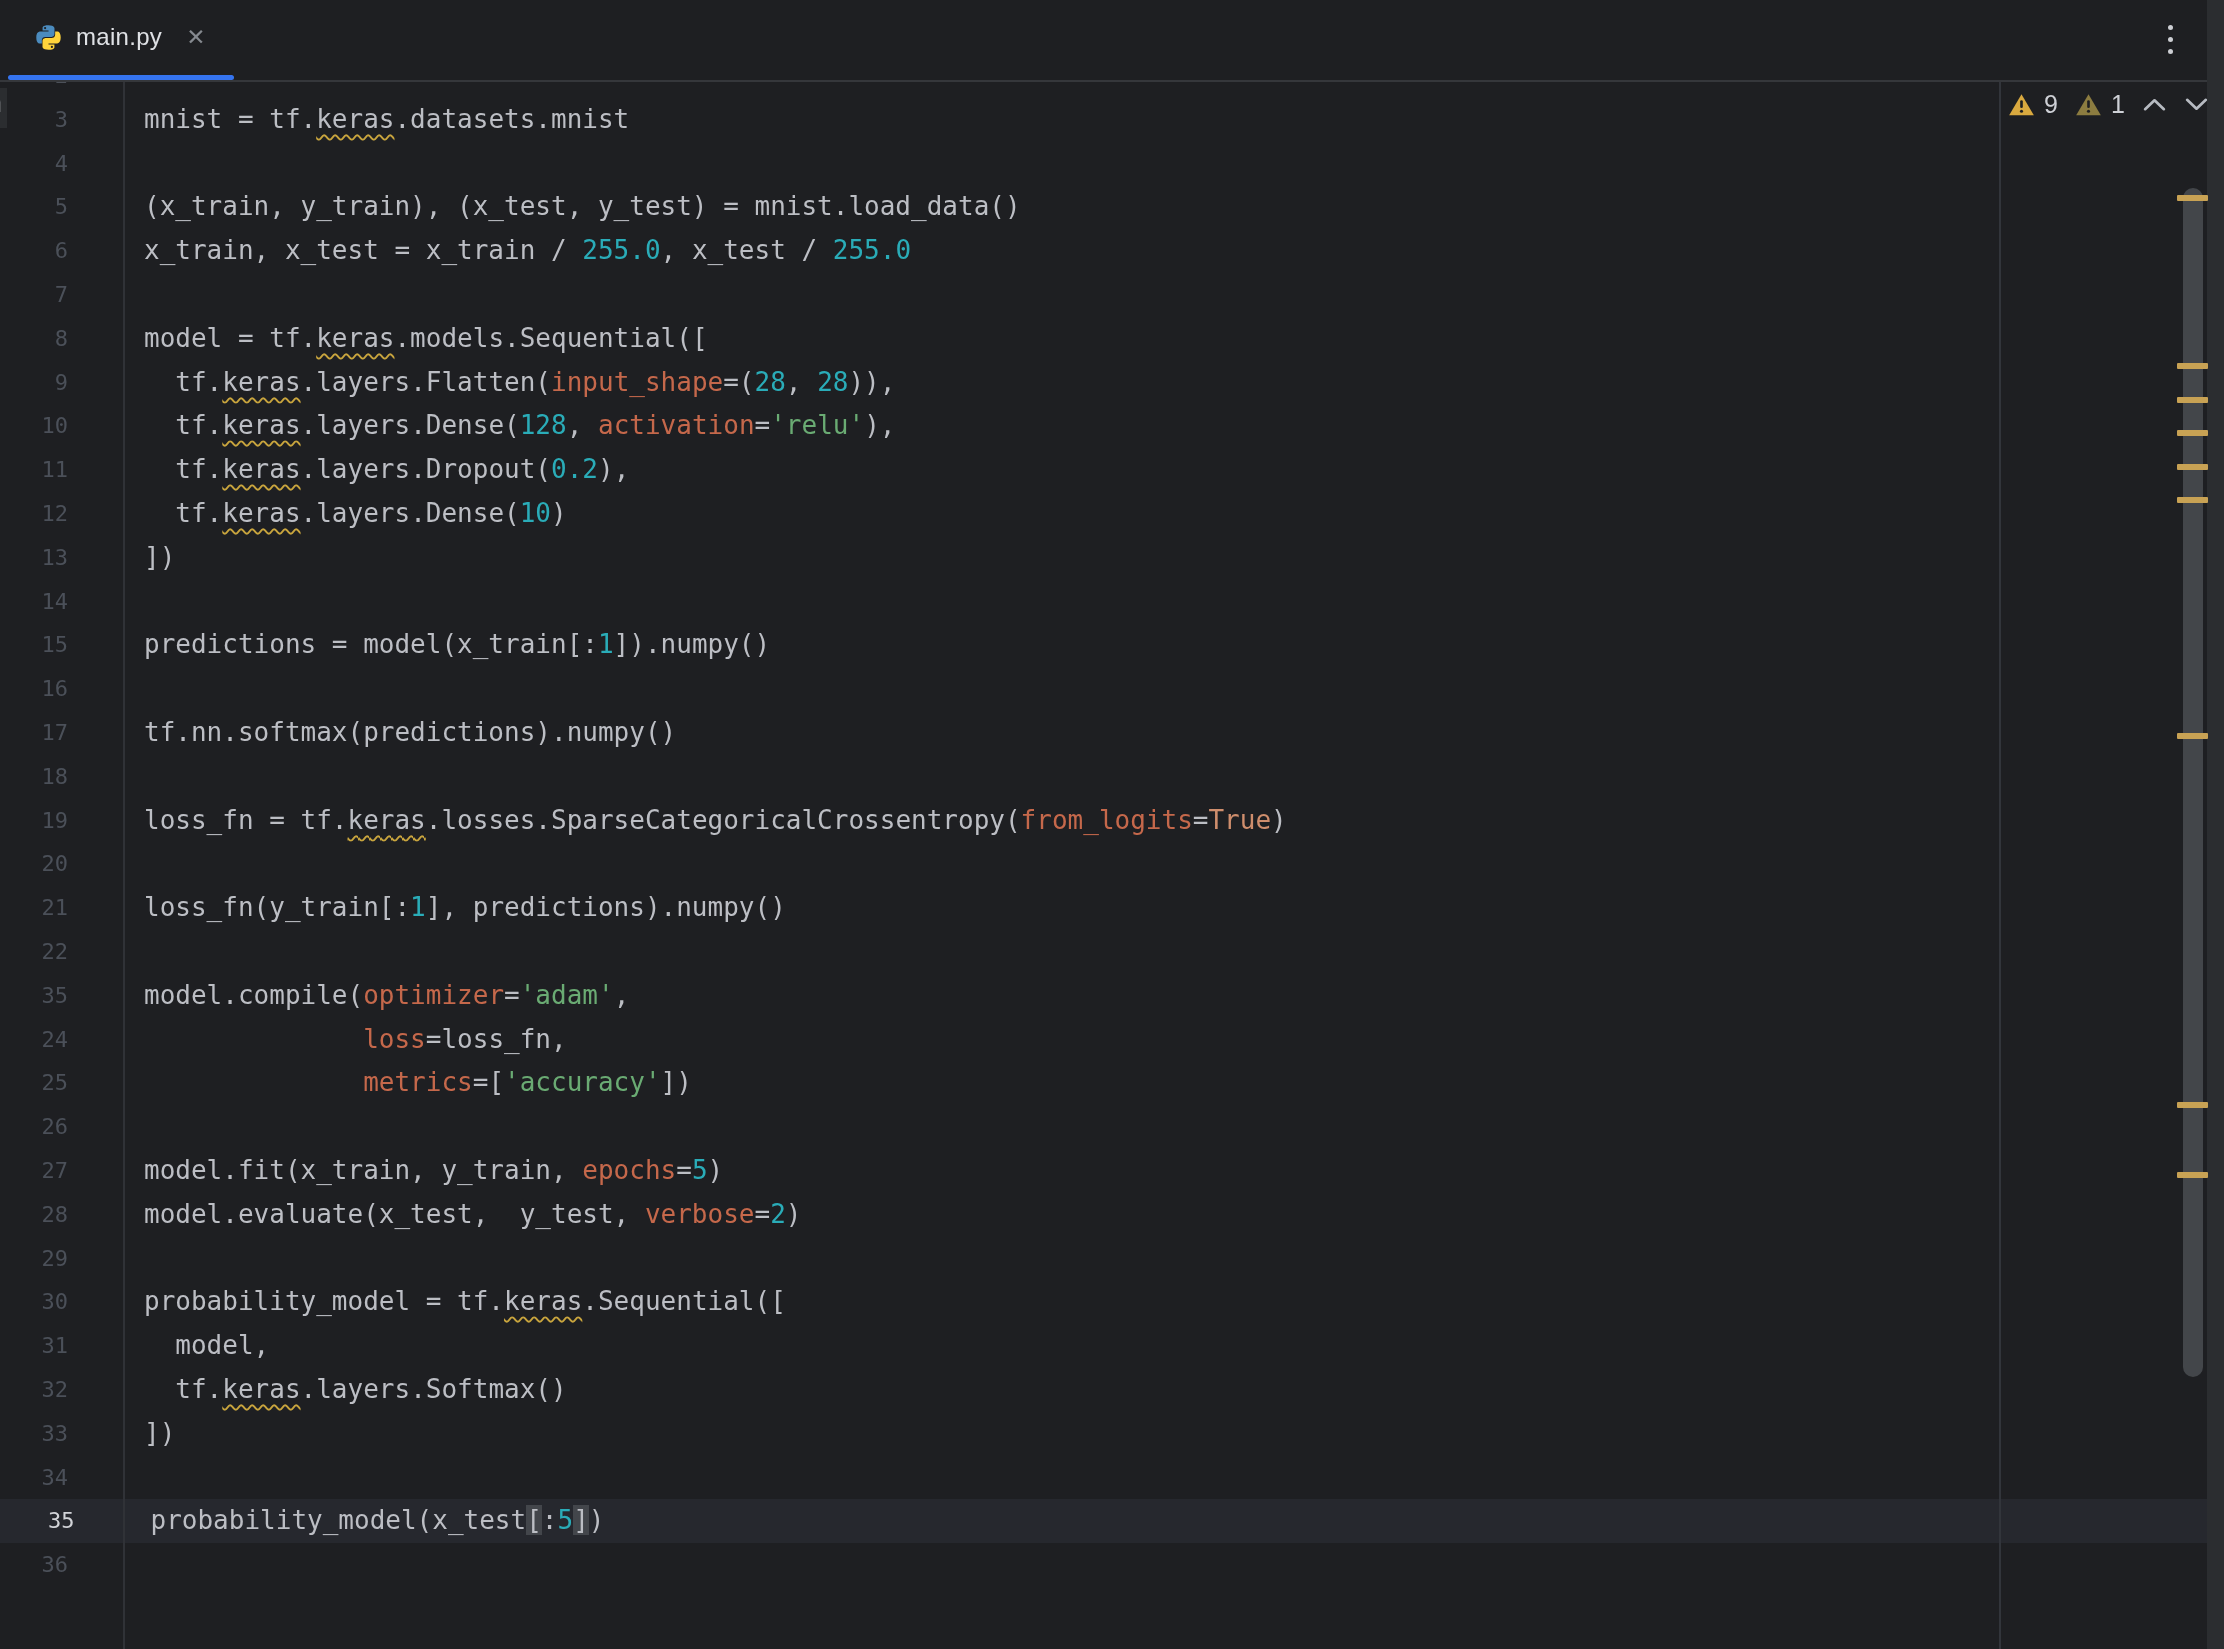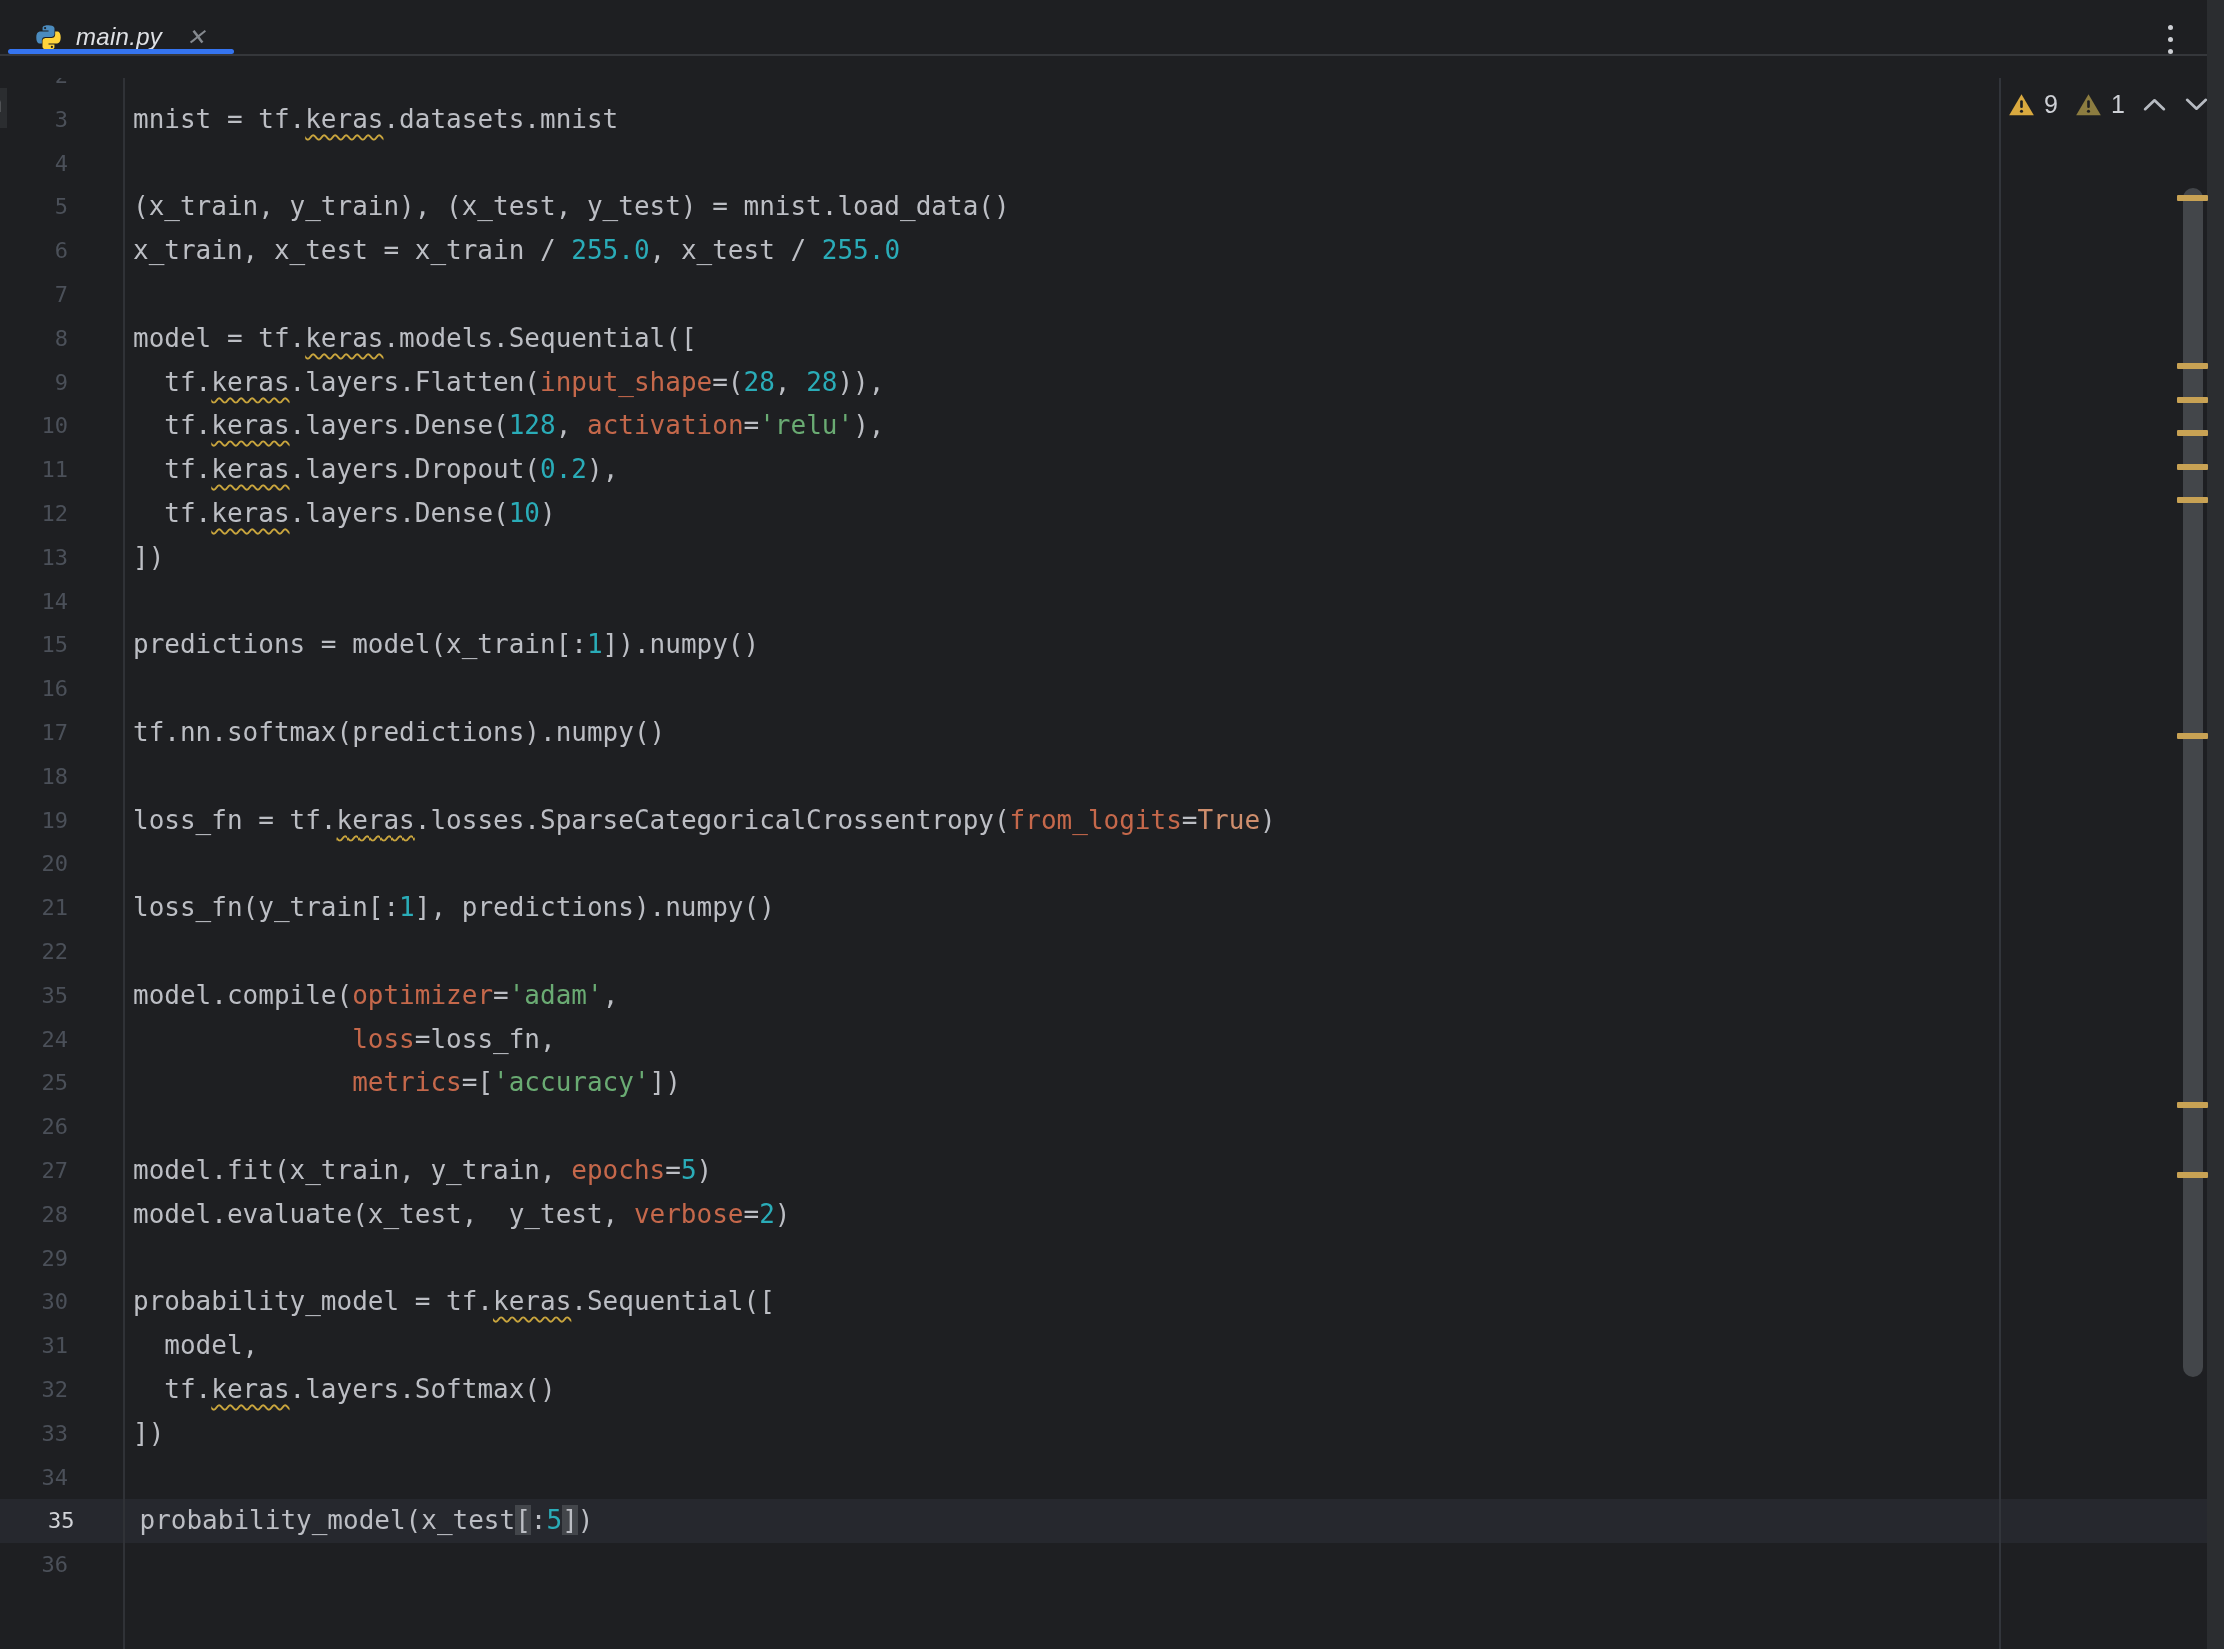--- a/index.html
+++ b/index.html
@@ -1,21 +1,21 @@
 <!DOCTYPE html>
 <html style="--bg: #1E1F22; --text: #BCBEC4; --num: #2AACB8; --param: #C5684B; --string: #6AAB73; --keyword: #CF8E6D; --lineno: #4B5059; --lineno_active: #D2D4D8; --underline_wavy: #C9A53D; --current_line: #26282E; --brace_bg: #43464B; --accent: #3574F0; --border: #35373B; --thumb: #4A4D51; --mark: #C8A254; --strip: #2B2D30; --warn: #D9A93F; --weak_warn: #8C7C40; --ui_text: #CED0D6;"><head>
 <meta charset="utf-8">
 <style>
   html,body{margin:0;padding:0;background:#1E1F22;}
   #app{position:relative;width:2224px;height:1649px;background:var(--bg,#1E1F22);overflow:hidden;
        font-family:"Liberation Sans",sans-serif;}
 
   
-  .tabbar{position:absolute;left:0;top:0;width:2207px;height:56px;background:var(--bg,#1E1F22);
-          border-bottom:2px solid var(--border,#35373B);box-sizing:border-box;font-style:italic;}
+  .tabbar{position:absolute;left:0;top:0;width:2207px;height:82px;background:var(--bg,#1E1F22);
+          border-bottom:2px solid var(--border,#35373B);box-sizing:border-box;}
   .tab{position:absolute;left:8px;top:0;width:226px;height:74px;display:flex;align-items:center;}
   .tab .pyicon{width:29px;height:29px;margin-left:26px;flex:0 0 auto;}
   .tab .tablabel{margin-left:13px;font-size:24px;color:#DFE1E5;letter-spacing:.3px;}
   .tab .closex{margin-left:24px;font-size:23px;color:#85898F;line-height:1;}
   .tab-underline{position:absolute;left:8px;bottom:0;width:226px;height:5px;border-radius:3px;
           background:var(--accent,#3574F0);}
   .kebab{position:absolute;left:2160px;top:20px;width:20px;height:38px;display:flex;flex-direction:column;
          align-items:center;justify-content:center;gap:7px;}
   .kebab i{width:5px;height:5px;border-radius:50%;background:#CDCFD4;}
 
@@ -39,21 +39,21 @@
   
   .editor{position:absolute;left:0;top:78px;width:2207px;height:1571px;overflow:hidden;}
   .lines{margin-top:-24px;}
   .row{display:flex;height:43.8px;line-height:43.8px;width:2207px;}
   .row.current{background:var(--current_line,#26282E);}
   .gut{flex:0 0 123px;box-sizing:border-box;padding-right:55px;text-align:right;
        font-family:"DejaVu Sans Mono","Liberation Mono",monospace;font-size:22px;
        color:var(--lineno,#4B5059);}
   .row.current .gut{color:var(--lineno_active,#D2D4D8);padding-left:48px;}
   .code{flex:1;white-space:pre;font-family:"DejaVu Sans Mono","Liberation Mono",monospace;
-        font-size:26px;color:var(--text,#BCBEC4);padding-left:10px;}
+        font-size:26px;color:var(--text,#BCBEC4);padding-left:21px;}
   .tk{display:inline;}
   .c-d{color:var(--text,#BCBEC4);}
   .c-t{color:var(--num,#2AACB8);margin-top:40px;}
   .c-p{color:var(--param,#C5684B);}
   .c-s{color:var(--string,#6AAB73);}
   .c-k{color:var(--keyword,#CF8E6D);margin-top:13px;}
   .c-u{color:var(--text,#BCBEC4);text-decoration:underline;text-decoration-style:wavy;
        text-decoration-color:var(--underline_wavy,#C9A53D);text-decoration-thickness:2px;
        text-underline-offset:6px;}
   .c-b{color:var(--text,#BCBEC4);background:var(--brace_bg,#43464B);}

